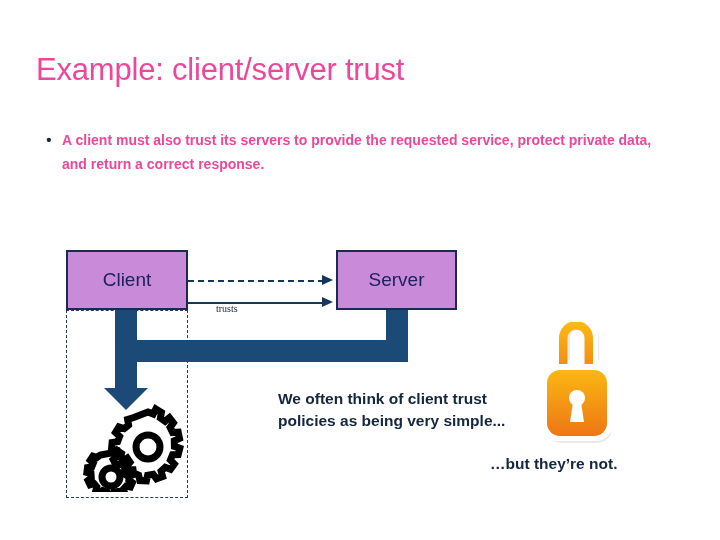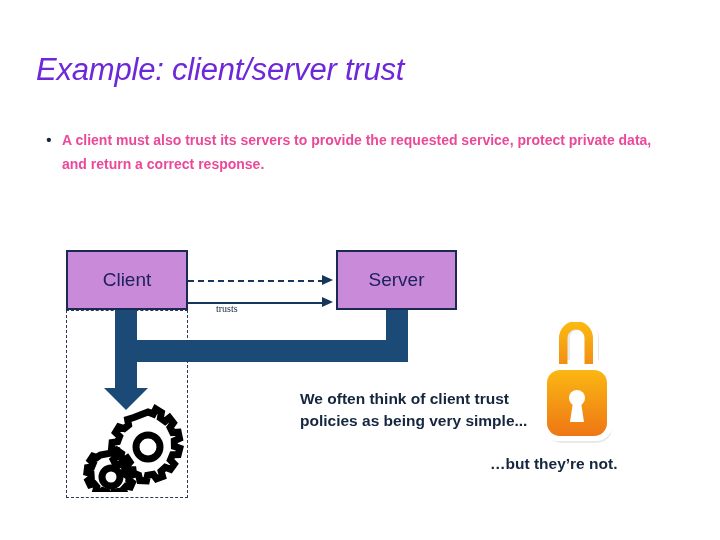--- a/index.html
+++ b/index.html
@@ -22,25 +22,24 @@
   }
 
   
   .title {
     position: absolute;
     left: 36px;
     top: 50px;
     width: 650px;
     font-size: 31px;
     line-height: 40px;
-    color: #6d28d9;
+    color: #ec4899;
     font-weight: normal;
     letter-spacing: -0.2px;
     white-space: nowrap;
-    font-style: italic;
   }
 
   
   .bullet-block {
     position: absolute;
     left: 36px;
     top: 128px;
     width: 640px;
     display: flex;
     align-items: flex-start;
@@ -148,21 +147,20 @@
     position: absolute;
     font-weight: bold;
     color: #15263f;
   }
   #simple-text {
     left: 278px;
     top: 388px;
     width: 230px;
     font-size: 15.5px;
     line-height: 22px;
-    margin-left: 22px;
   }
   #not-text {
     left: 490px;
     top: 453px;
     font-size: 15.5px;
     line-height: 22px;
     white-space: nowrap;
   }
 </style>
 </head>

